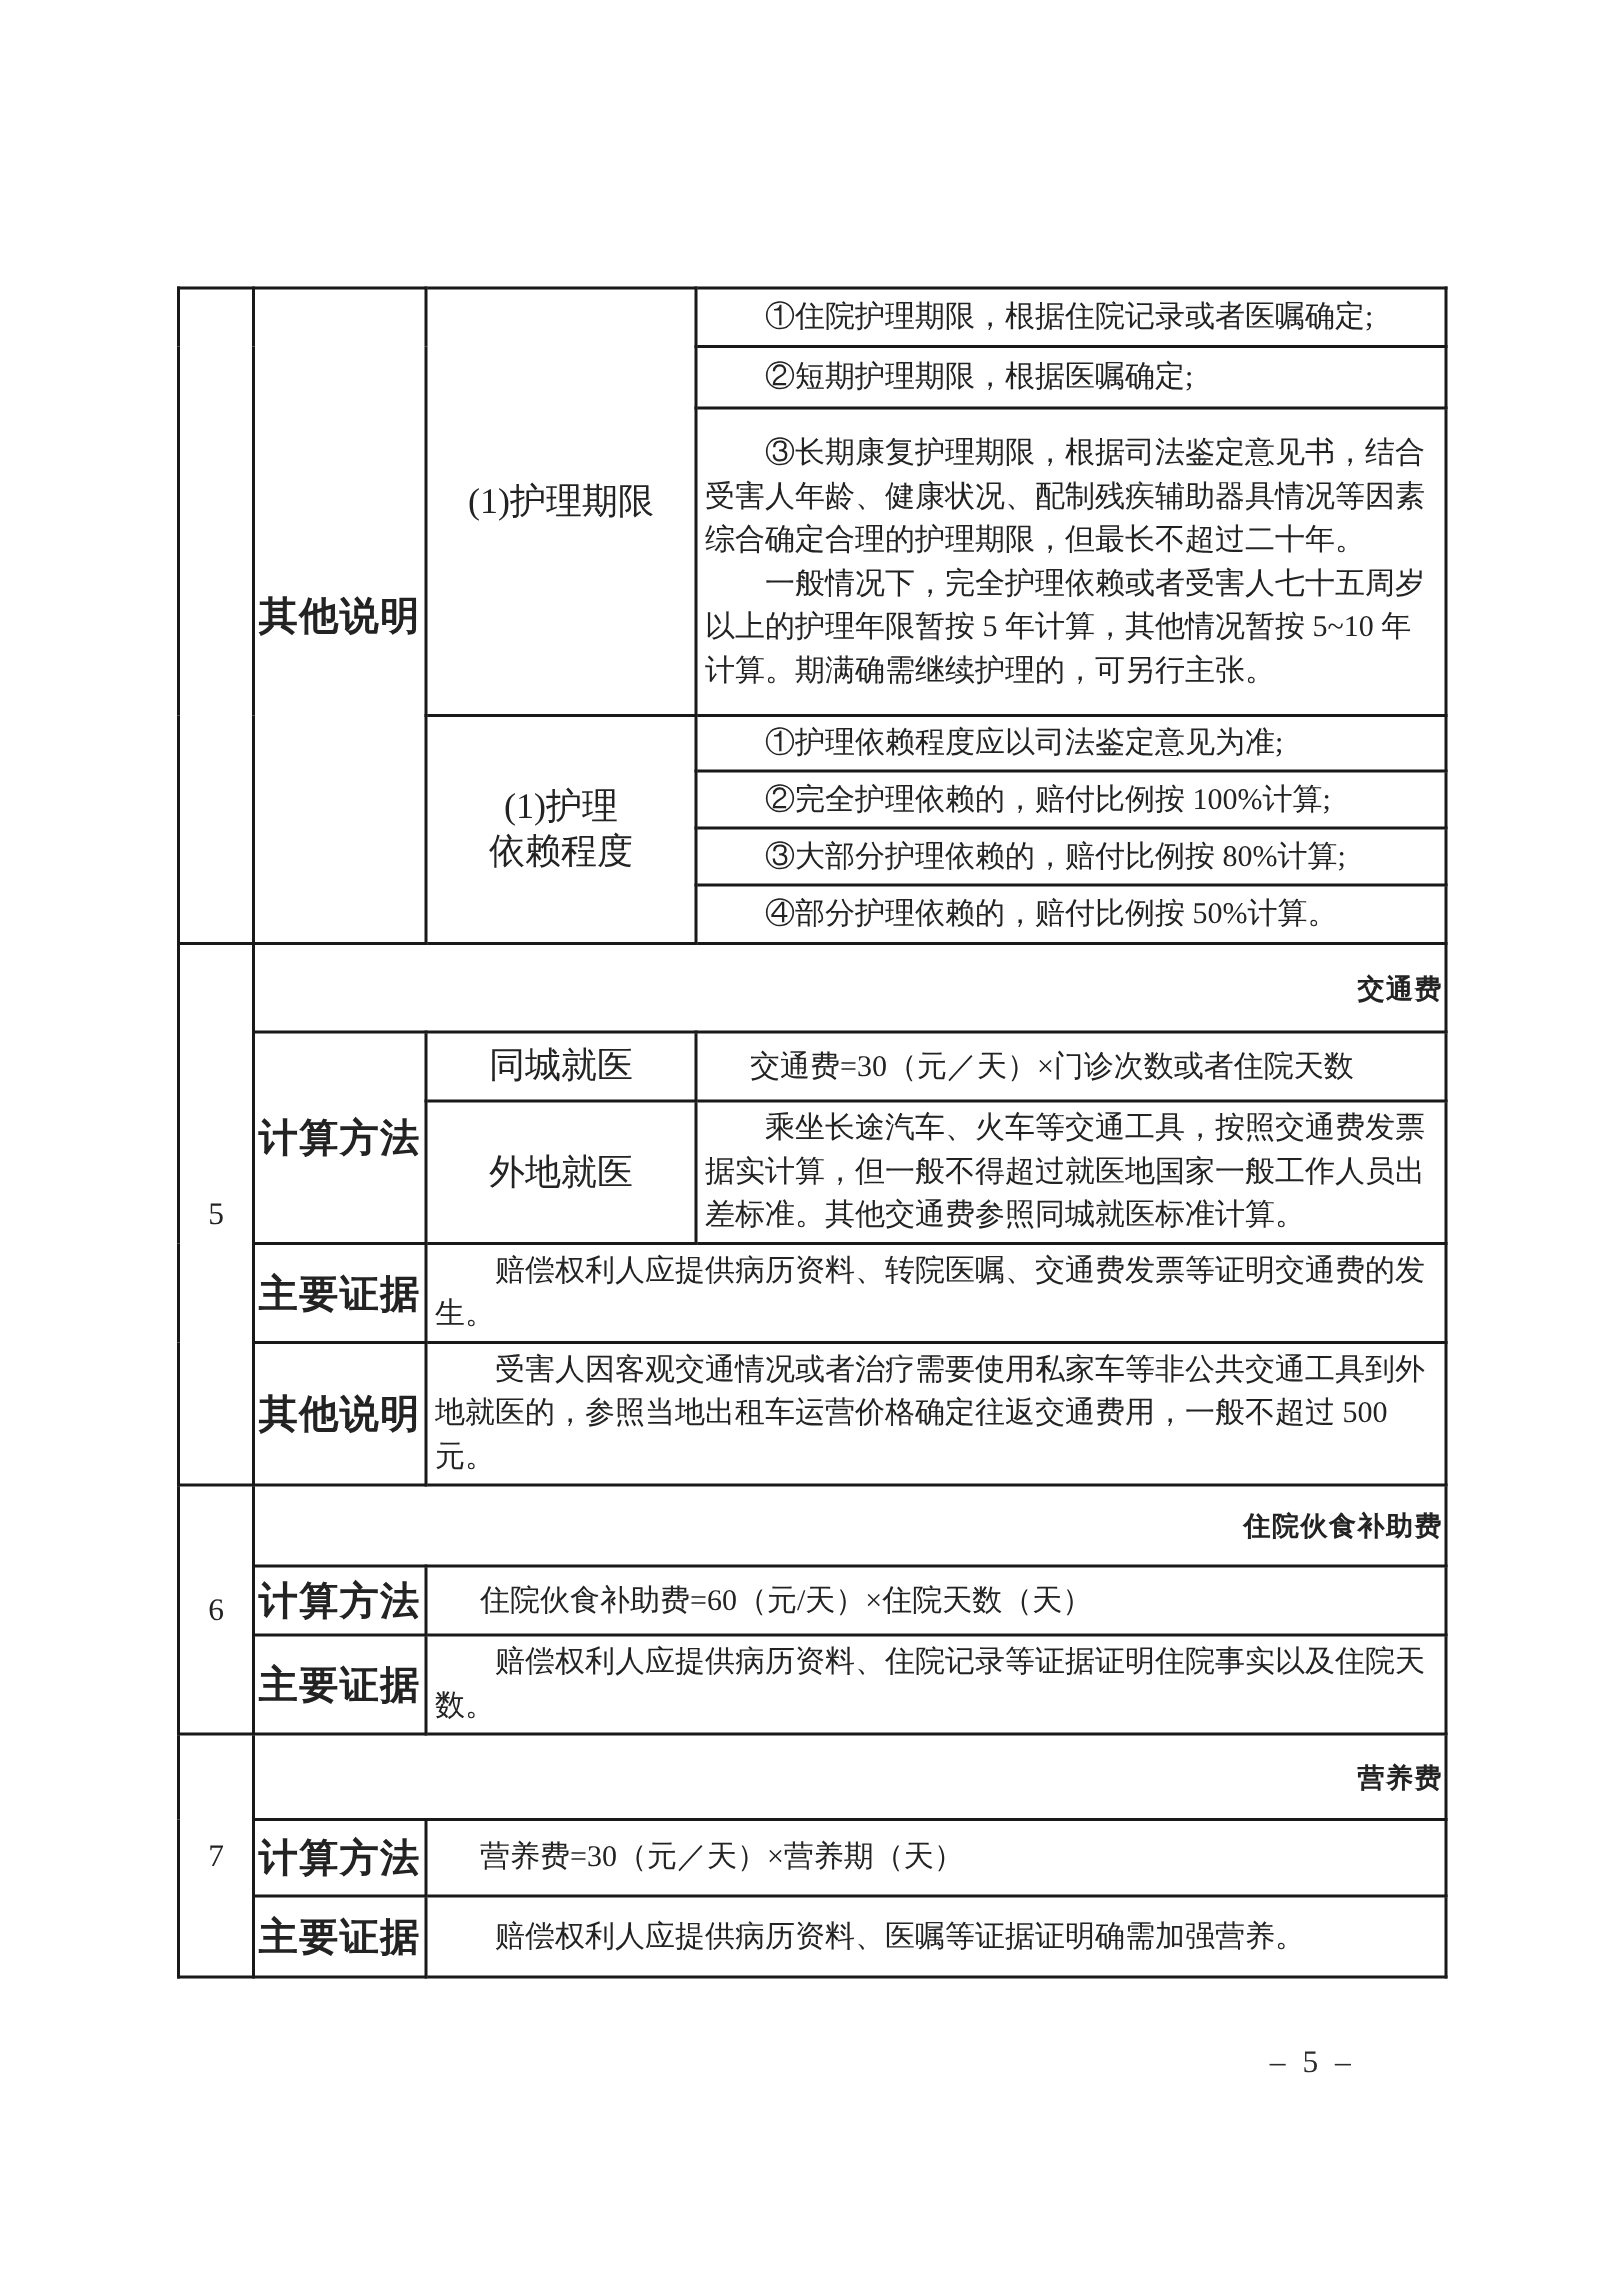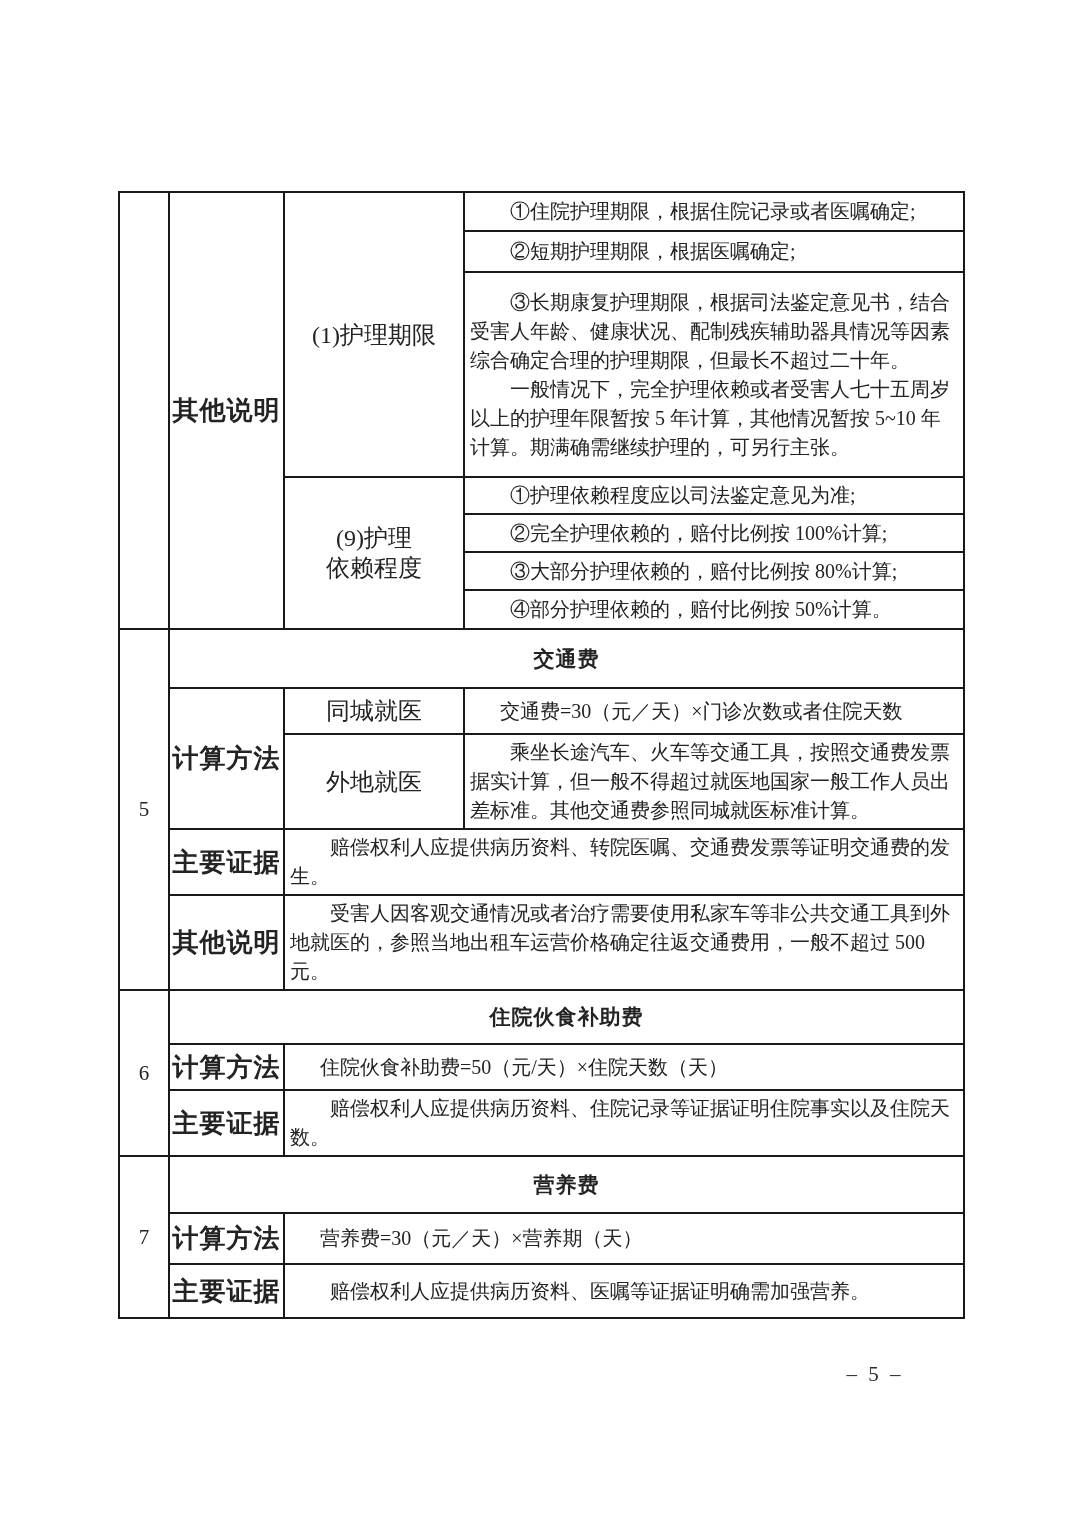--- a/index.html
+++ b/index.html
@@ -32,24 +32,24 @@
     font-size:21px;
   }
   .label{
     text-align:center;
     font-family:"Liberation Sans","DejaVu Sans",sans-serif;
     font-weight:700;
     font-size:26px;
     letter-spacing:1px;
   }
   .title{
-    text-align:center;
+    text-align:right;
     font-family:Liberation Sans, sans-serif;
     font-weight:700;
-    font-size:21px;
+    font-size:18px;
     letter-spacing:1px;
   }
   .sub{
     text-align:center;
     font-size:24px;
     line-height:30px;
   }
   .content{
     font-size:20px;
     line-height:29px;
@@ -100,21 +100,21 @@
       </td>
     </tr>
     <tr style="height:205px">
       <td class="content">
         <p>③长期康复护理期限，根据司法鉴定意见书，结合受害人年龄、健康状况、配制残疾辅助器具情况等因素综合确定合理的护理期限，但最长不超过二十年。</p>
         <p>一般情况下，完全护理依赖或者受害人七十五周岁以上的护理年限暂按 5 年计算，其他情况暂按 5~10 年计算。期满确需继续护理的，可另行主张。</p>
       </td>
     </tr>
     <tr style="height:37px">
       <td class="sub" rowspan="4">
-        <div>(9)护理</div>
+        <div>(1)护理</div>
         <div>依赖程度</div>
       </td>
       <td class="content">
         <p>①护理依赖程度应以司法鉴定意见为准;</p>
       </td>
     </tr>
     <tr style="height:38px">
       <td class="content">
         <p>②完全护理依赖的，赔付比例按 100%计算;</p>
       </td>
@@ -160,21 +160,21 @@
       </td>
     </tr>
 
     <tr style="height:54px">
       <td class="num" rowspan="3">6</td>
       <td class="title" colspan="3">住院伙食补助费</td>
     </tr>
     <tr style="height:46px">
       <td class="label">计算方法</td>
       <td class="content" colspan="2">
-        <p class="formula">住院伙食补助费=50（元/天）×住院天数（天）</p>
+        <p class="formula">住院伙食补助费=60（元/天）×住院天数（天）</p>
       </td>
     </tr>
     <tr style="height:60px">
       <td class="label">主要证据</td>
       <td class="content" colspan="2">
         <p>赔偿权利人应提供病历资料、住院记录等证据证明住院事实以及住院天数。</p>
       </td>
     </tr>
 
     <tr style="height:57px">

